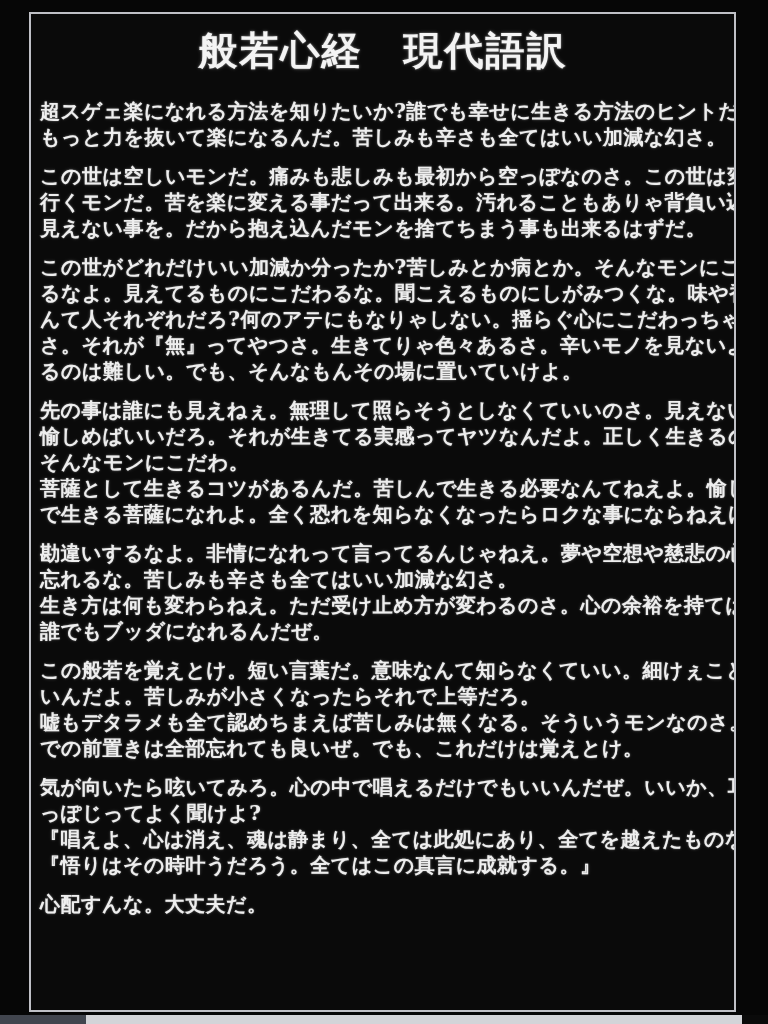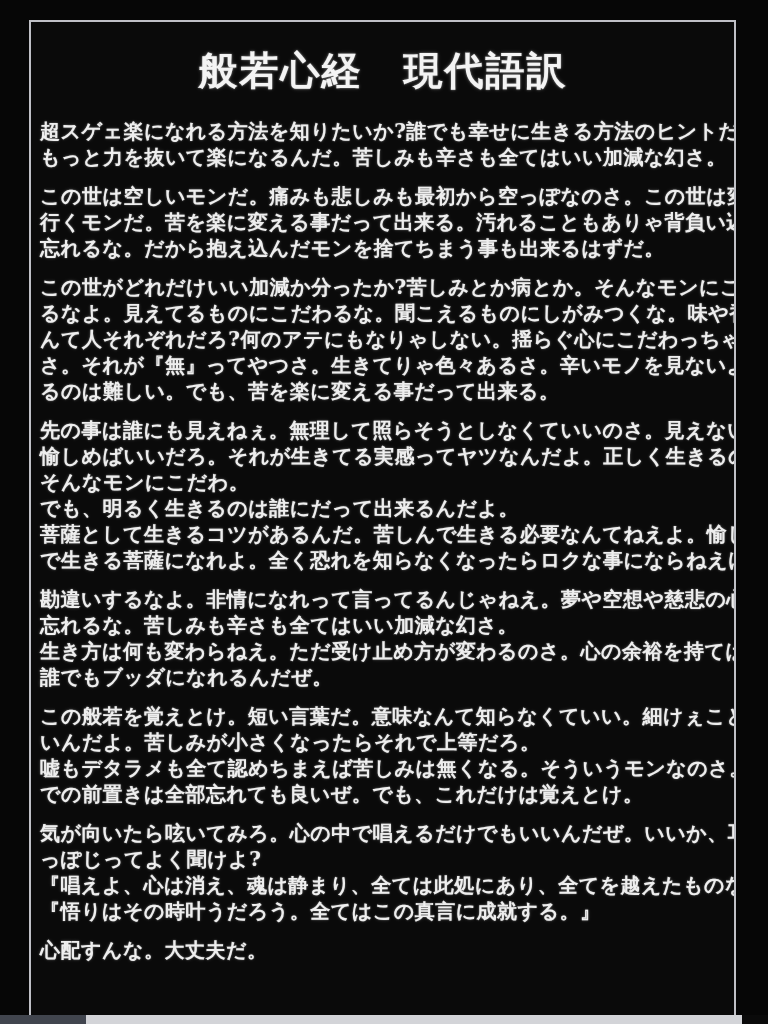--- a/index.html
+++ b/index.html
@@ -11,27 +11,27 @@
     position: relative;
     width: 768px;
     height: 1024px;
     background: #060606;
     overflow: hidden;
     font-family: "DejaVu Serif", "Liberation Serif", serif;
   }
   .frame {
     position: absolute;
     left: 29px;
-    top: 20px;
+    top: 12px;
     width: 707px;
     height: 1000px;
     box-sizing: border-box;
     border: 2px solid #bfc0c6;
     background: #0a0a0a;
-    padding: 20px 8px 0 9px;
+    padding: 8px 8px 0 9px;
     overflow: hidden;
   }
   .title {
     margin: 2px 0 20px 0;
     text-align: center;
     font-size: 39px;
     font-weight: bold;
     letter-spacing: 2px;
     color: #f4f4f4;
     text-shadow: 0 0 2px rgba(255,255,255,0.55), 0 0 5px rgba(255,255,255,0.18);
@@ -85,34 +85,33 @@
   <div class="frame" style="background: rgb(10, 10, 10); border-color: rgb(191, 192, 198);">
     <h1 class="title">般若心経　現代語訳</h1>
     <div class="body-text" id="sutra-body" style="color: rgb(238, 238, 238);">
         <div class="paragraph">
           <div class="text-line">超スゲェ楽になれる方法を知りたいか?誰でも幸せに生きる方法のヒントだ。</div>
           <div class="text-line">もっと力を抜いて楽になるんだ。苦しみも辛さも全てはいい加減な幻さ。</div>
         </div>
         <div class="paragraph">
           <div class="text-line">この世は空しいモンだ。痛みも悲しみも最初から空っぽなのさ。この世は変わり</div>
           <div class="text-line">行くモンだ。苦を楽に変える事だって出来る。汚れることもありゃ背負い込む事</div>
-          <div class="text-line">忘れるな。だから抱え込んだモンを捨てちまう事も出来るはずだ。</div>
+          <div class="text-line">見えない事を。だから抱え込んだモンを捨てちまう事も出来るはずだ。</div>
         </div>
         <div class="paragraph">
           <div class="text-line">この世がどれだけいい加減か分ったか?苦しみとか病とか。そんなモンにこだわ</div>
           <div class="text-line">るなよ。見えてるものにこだわるな。聞こえるものにしがみつくな。味や香りな</div>
           <div class="text-line">んて人それぞれだろ?何のアテにもなりゃしない。揺らぐ心にこだわっちゃダメ</div>
           <div class="text-line">さ。それが『無』ってやつさ。生きてりゃ色々あるさ。辛いモノを見ないようにす</div>
-          <div class="text-line">るのは難しい。でも、苦を楽に変える事だって出来る。</div>
+          <div class="text-line">るのは難しい。でも、そんなもんその場に置いていけよ。</div>
         </div>
         <div class="paragraph">
           <div class="text-line">先の事は誰にも見えねぇ。無理して照らそうとしなくていいのさ。見えない事を</div>
           <div class="text-line">愉しめばいいだろ。それが生きてる実感ってヤツなんだよ。正しく生きるのは</div>
           <div class="text-line">そんなモンにこだわ。</div>
-          <div class="text-line">でも、明るく生きるのは誰にだって出来るんだよ。</div>
           <div class="text-line">菩薩として生きるコツがあるんだ。苦しんで生きる必要なんてねえよ。愉しん</div>
           <div class="text-line">で生きる菩薩になれよ。全く恐れを知らなくなったらロクな事にならねえけど</div>
         </div>
         <div class="paragraph">
           <div class="text-line">勘違いするなよ。非情になれって言ってるんじゃねえ。夢や空想や慈悲の心を</div>
           <div class="text-line">忘れるな。苦しみも辛さも全てはいい加減な幻さ。</div>
           <div class="text-line">生き方は何も変わらねえ。ただ受け止め方が変わるのさ。心の余裕を持てば</div>
           <div class="text-line">誰でもブッダになれるんだぜ。</div>
         </div>
         <div class="paragraph">

